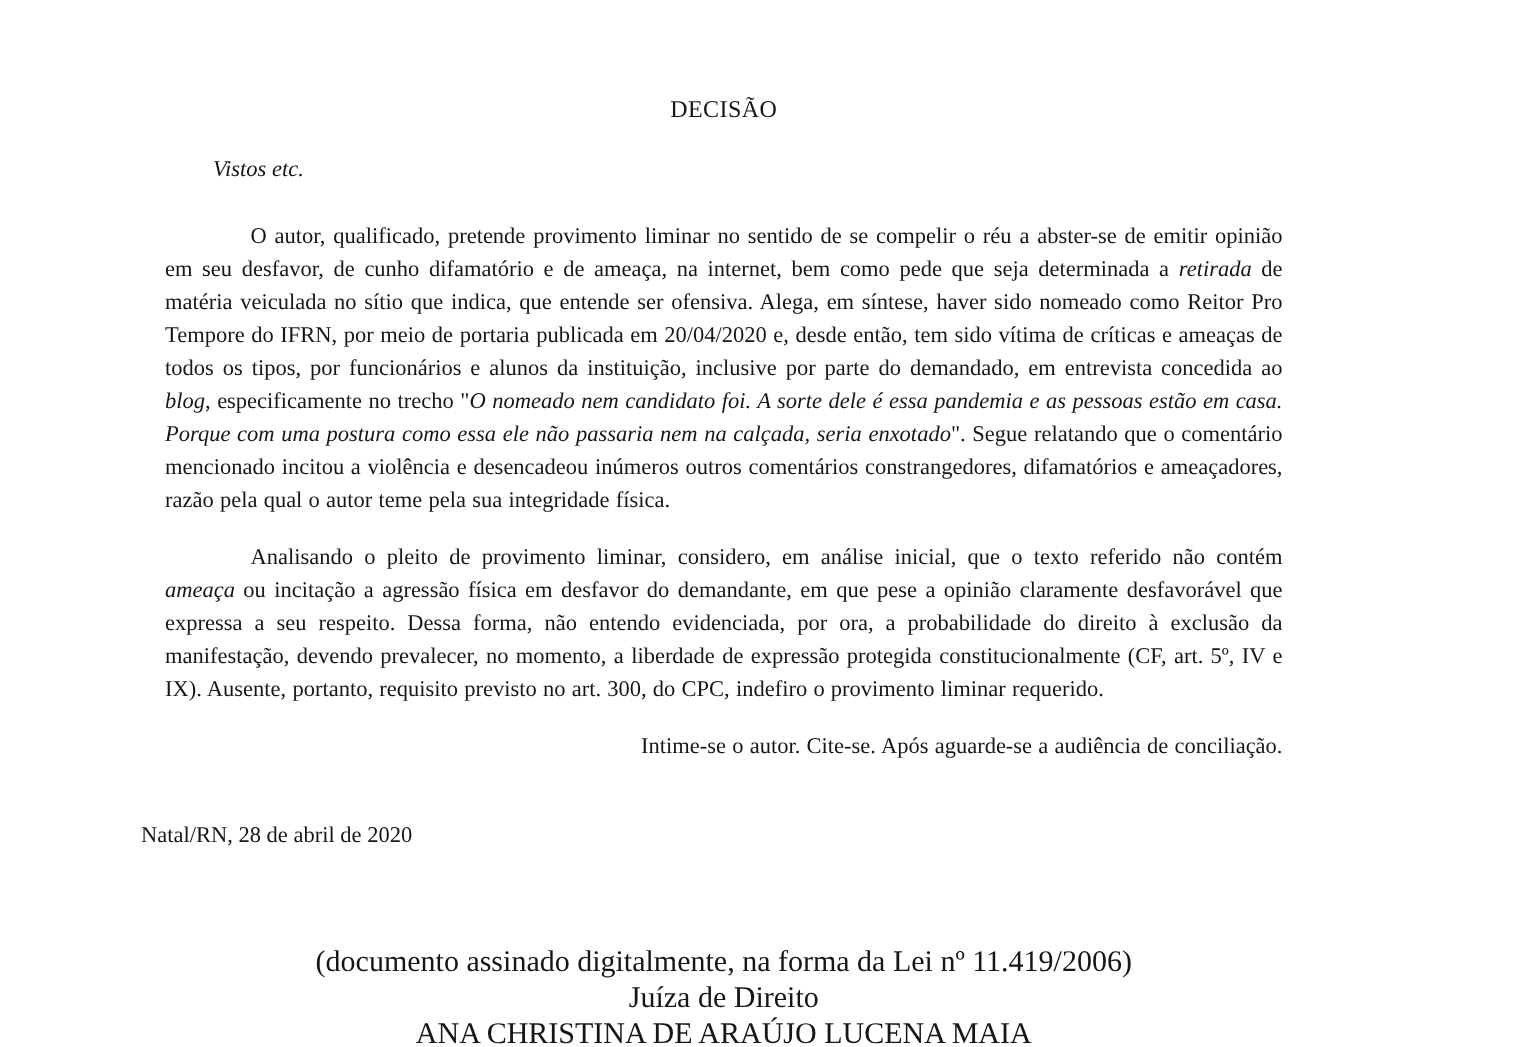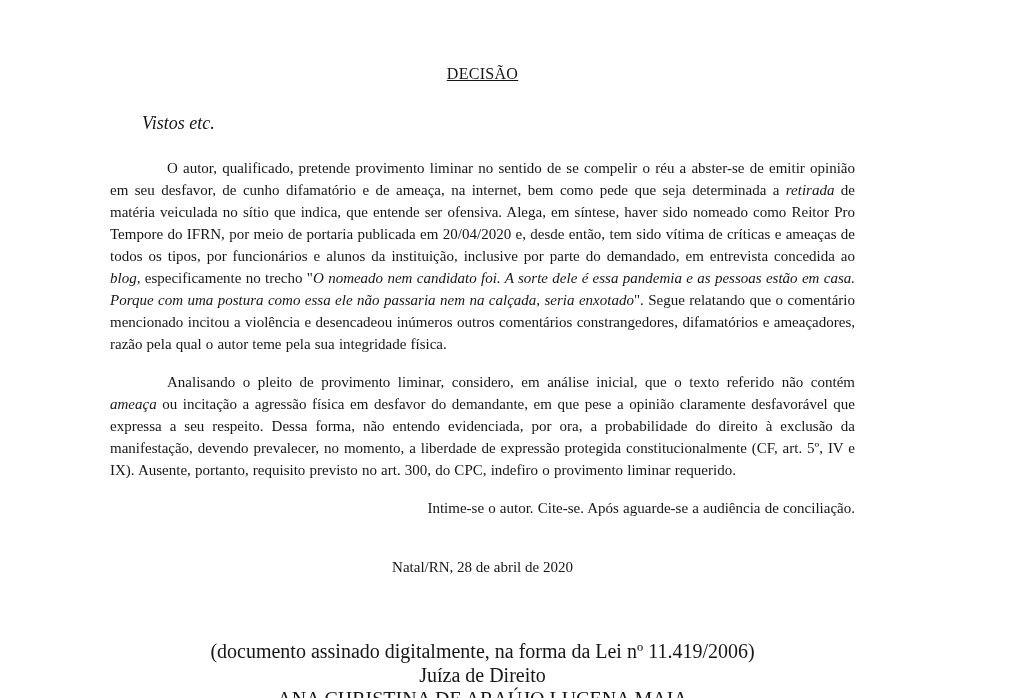--- a/index.html
+++ b/index.html
@@ -19,46 +19,45 @@
     width: 777px;
     margin-left: 94px;
     padding-top: 1px;
   }
   .title {
     margin: 63px 0 0 0;
     font-size: 16px;
     line-height: 19px;
     font-weight: normal;
     text-align: center;
-    text-decoration: underline;
     letter-spacing: 0.3px;
   }
   .salutation {
-    margin: 29px 0 0 0;
-    font-size: 18px;
+    margin: 19px 0 0 0;
+    font-size: 15px;
     line-height: 22px;
     font-style: italic;
     text-indent: 48px;
   }
   p.body {
     margin: 16px;
     font-size: 15px;
     line-height: 22px;
     text-align: justify;
     text-indent: 57px;
     word-spacing: 0.4px;
   }
   p.body.claims   { margin-top: 23px; }
   p.body.analysis { margin-top: 9px; }
   p.body.orders   { margin-top: 12px; text-align: right; text-indent: 48px; }
   .dateline {
     margin: 37px 0 0 0;
     font-size: 15px;
     line-height: 22px;
-    text-align: center;
+    text-align: left;
   }
   .signature {
     margin: 61px 0 0 0;
     text-align: center;
     font-size: 20px;
     line-height: 24px;
   }
   .signature p { margin: 0; }
 </style>
 </head>

